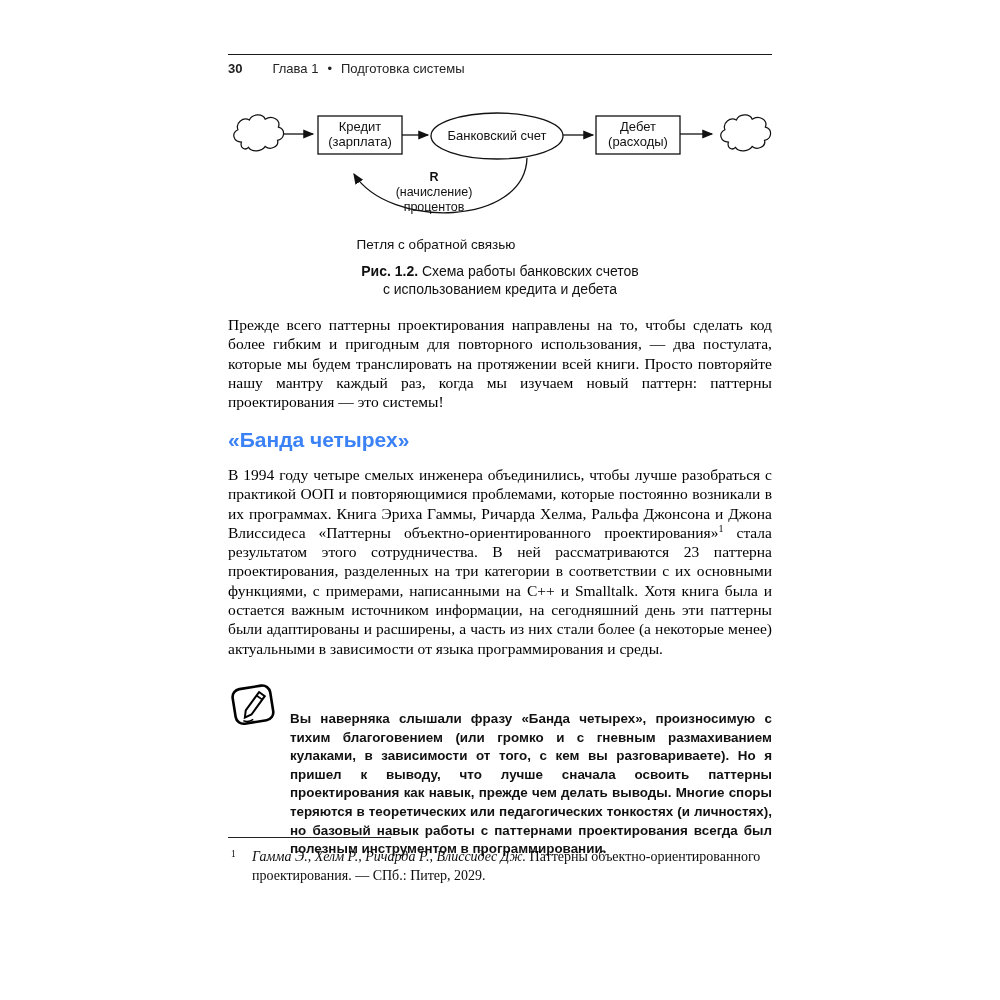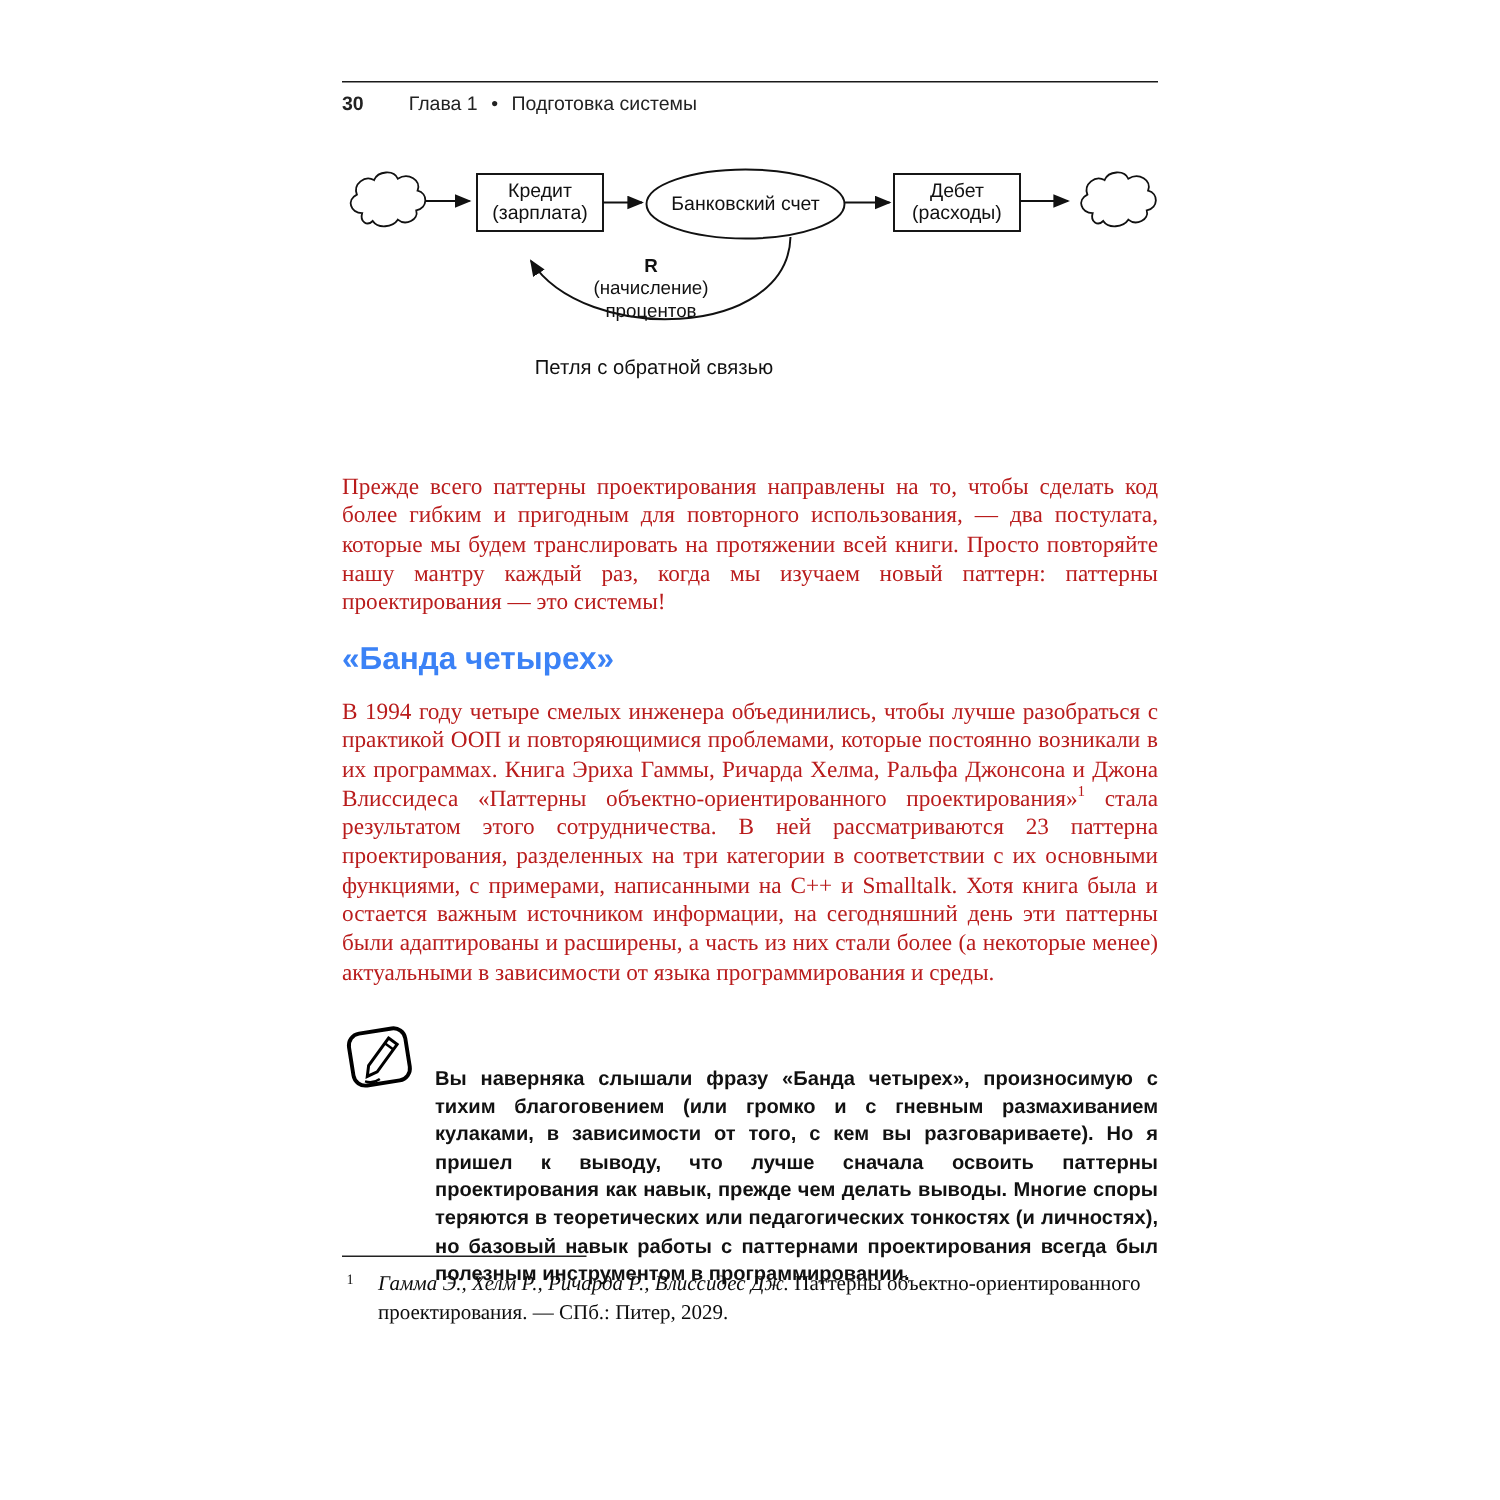--- a/index.html
+++ b/index.html
@@ -16,21 +16,21 @@
 
   
   .diagram{left:228px;top:106px;}
 
   
   .fig-caption{left:228px;top:262px;width:544px;text-align:center;
                font-family:"Liberation Sans",sans-serif;font-size:14px;line-height:18px;color:#111;}
   .fig-caption b{font-weight:bold;}
 
   
-  .para{left:228px;width:544px;font-size:15.5px;line-height:19.3px;text-align:justify;color:#b91c1c;}
+  .para{left:228px;width:544px;font-size:15.5px;line-height:19.3px;text-align:justify;color:#000000;}
   .p1{top:315px;}
   .p2{top:465px;}
   .heading{left:228px;top:428px;width:544px;font-family:"Liberation Sans",sans-serif;
            font-weight:bold;font-size:21px;color:#3b82f6;}
   sup.fnmark{font-size:10px;line-height:0;}
 
   
   .note-icon{left:229px;top:680px;}
   .note-text{left:290px;top:710px;width:482px;font-family:"Liberation Sans",sans-serif;
              font-weight:bold;font-size:13.4px;line-height:18.6px;text-align:justify;color:#111;}
@@ -82,20 +82,25 @@
     <line x1="452" y1="28" x2="484" y2="28" stroke="#111" stroke-width="1.3" marker-end="url(#arrow)"></line>
 
     <path d="M 299 52 C 297 120 162 124 126 68" fill="none" stroke="#111" stroke-width="1.3" marker-end="url(#arrow)"></path>
     <text x="206" y="75" font-size="12.5" font-weight="bold" text-anchor="middle">R</text>
     <text x="206" y="90" font-size="12.5" text-anchor="middle">(начисление)</text>
     <text x="206" y="105" font-size="12.5" text-anchor="middle">процентов</text>
 
     <text x="208" y="143" font-size="13.5" text-anchor="middle">Петля с обратной связью</text>
   </svg>
 
+  <div class="abs fig-caption">
+    <b>Рис. 1.2.</b>
+    <span>Схема работы банковских счетов</span><br>
+    <span>с использованием кредита и дебета</span>
+  </div>
 
   <div class="abs para p1">Прежде всего паттерны проектирования направлены на то, чтобы сделать код более гибким и пригодным для повторного использования, — два постулата, которые мы будем транслировать на протяжении всей книги. Просто повторяйте нашу мантру каждый раз, когда мы изучаем новый паттерн: паттерны проектирования — это системы!</div>
 
   <div class="abs heading">«Банда четырех»</div>
 
   <div class="abs para p2"><span>В 1994 году четыре смелых инженера объединились, чтобы лучше разобраться с практикой ООП и повторяющимися проблемами, которые постоянно возникали в их программах. Книга Эриха Гаммы, Ричарда Хелма, Ральфа Джонсона и Джона Влиссидеса «Паттерны объектно-ориентированного проектирования»</span><sup class="fnmark">1</sup><span> стала результатом этого сотрудничества. В ней рассматриваются 23 паттерна проектирования, разделенных на три категории в соответствии с их основными функциями, с примерами, написанными на C++ и Smalltalk. Хотя книга была и остается важным источником информации, на сегодняшний день эти паттерны были адаптированы и расширены, а часть из них стали более (а некоторые менее) актуальными в зависимости от языка программирования и среды.</span></div>
 
   <svg class="abs note-icon" width="50" height="50" viewBox="0 0 50 50">
     <g transform="rotate(-9 25 25)">
       <rect x="5" y="7" width="38" height="35" rx="8" fill="#fff" stroke="#000" stroke-width="2.6"></rect>

